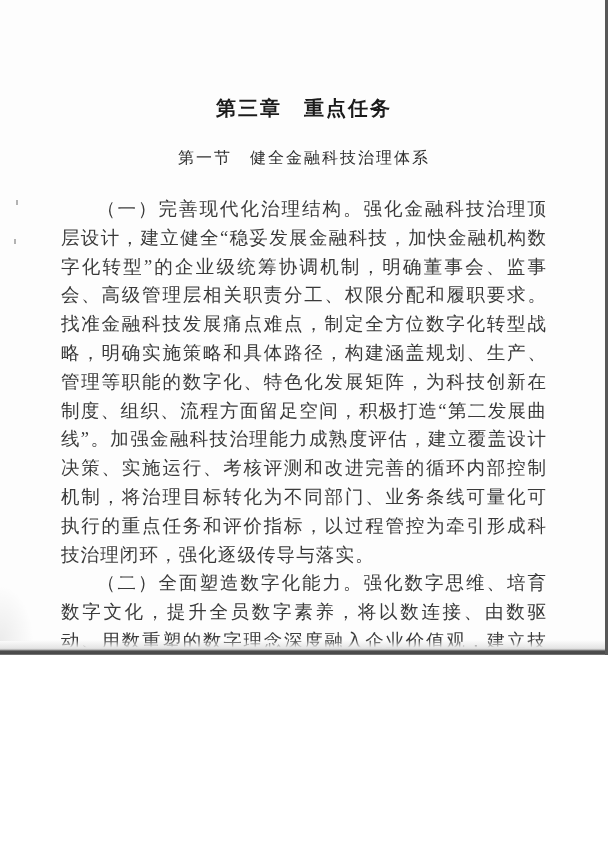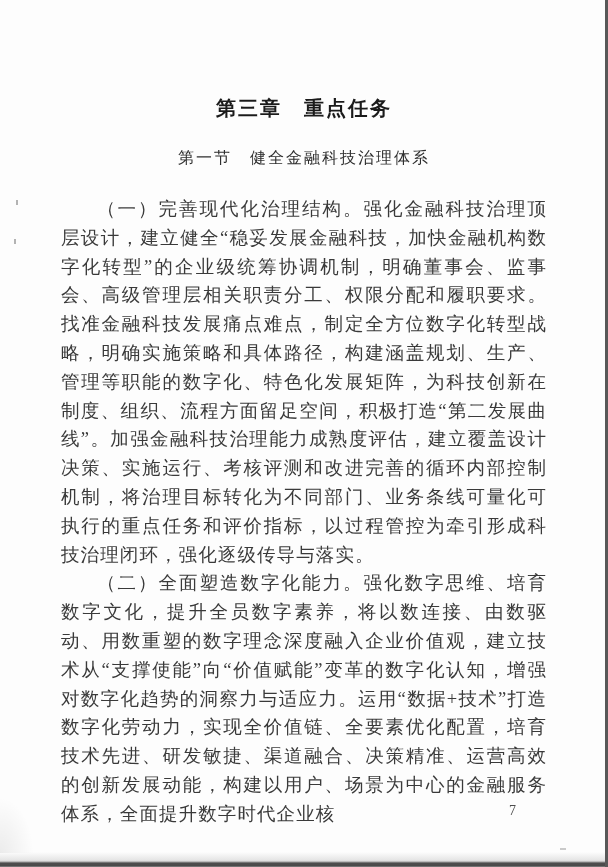--- a/index.html
+++ b/index.html
@@ -3,21 +3,21 @@
 <meta charset="utf-8">
 <style>
   html, body {
     margin: 0;
     padding: 0;
     background: #ffffff;
   }
   .page {
     position: relative;
     width: 608px;
-    height: 867px;
+    height: 655px;
     background: #fdfdfd;
     overflow: hidden;
     font-family: "Liberation Serif", "DejaVu Serif", serif;
   }
   .chapter-title {
     position: absolute;
     top: 82px;
     left: 0;
     width: 100%;
     text-align: center;

